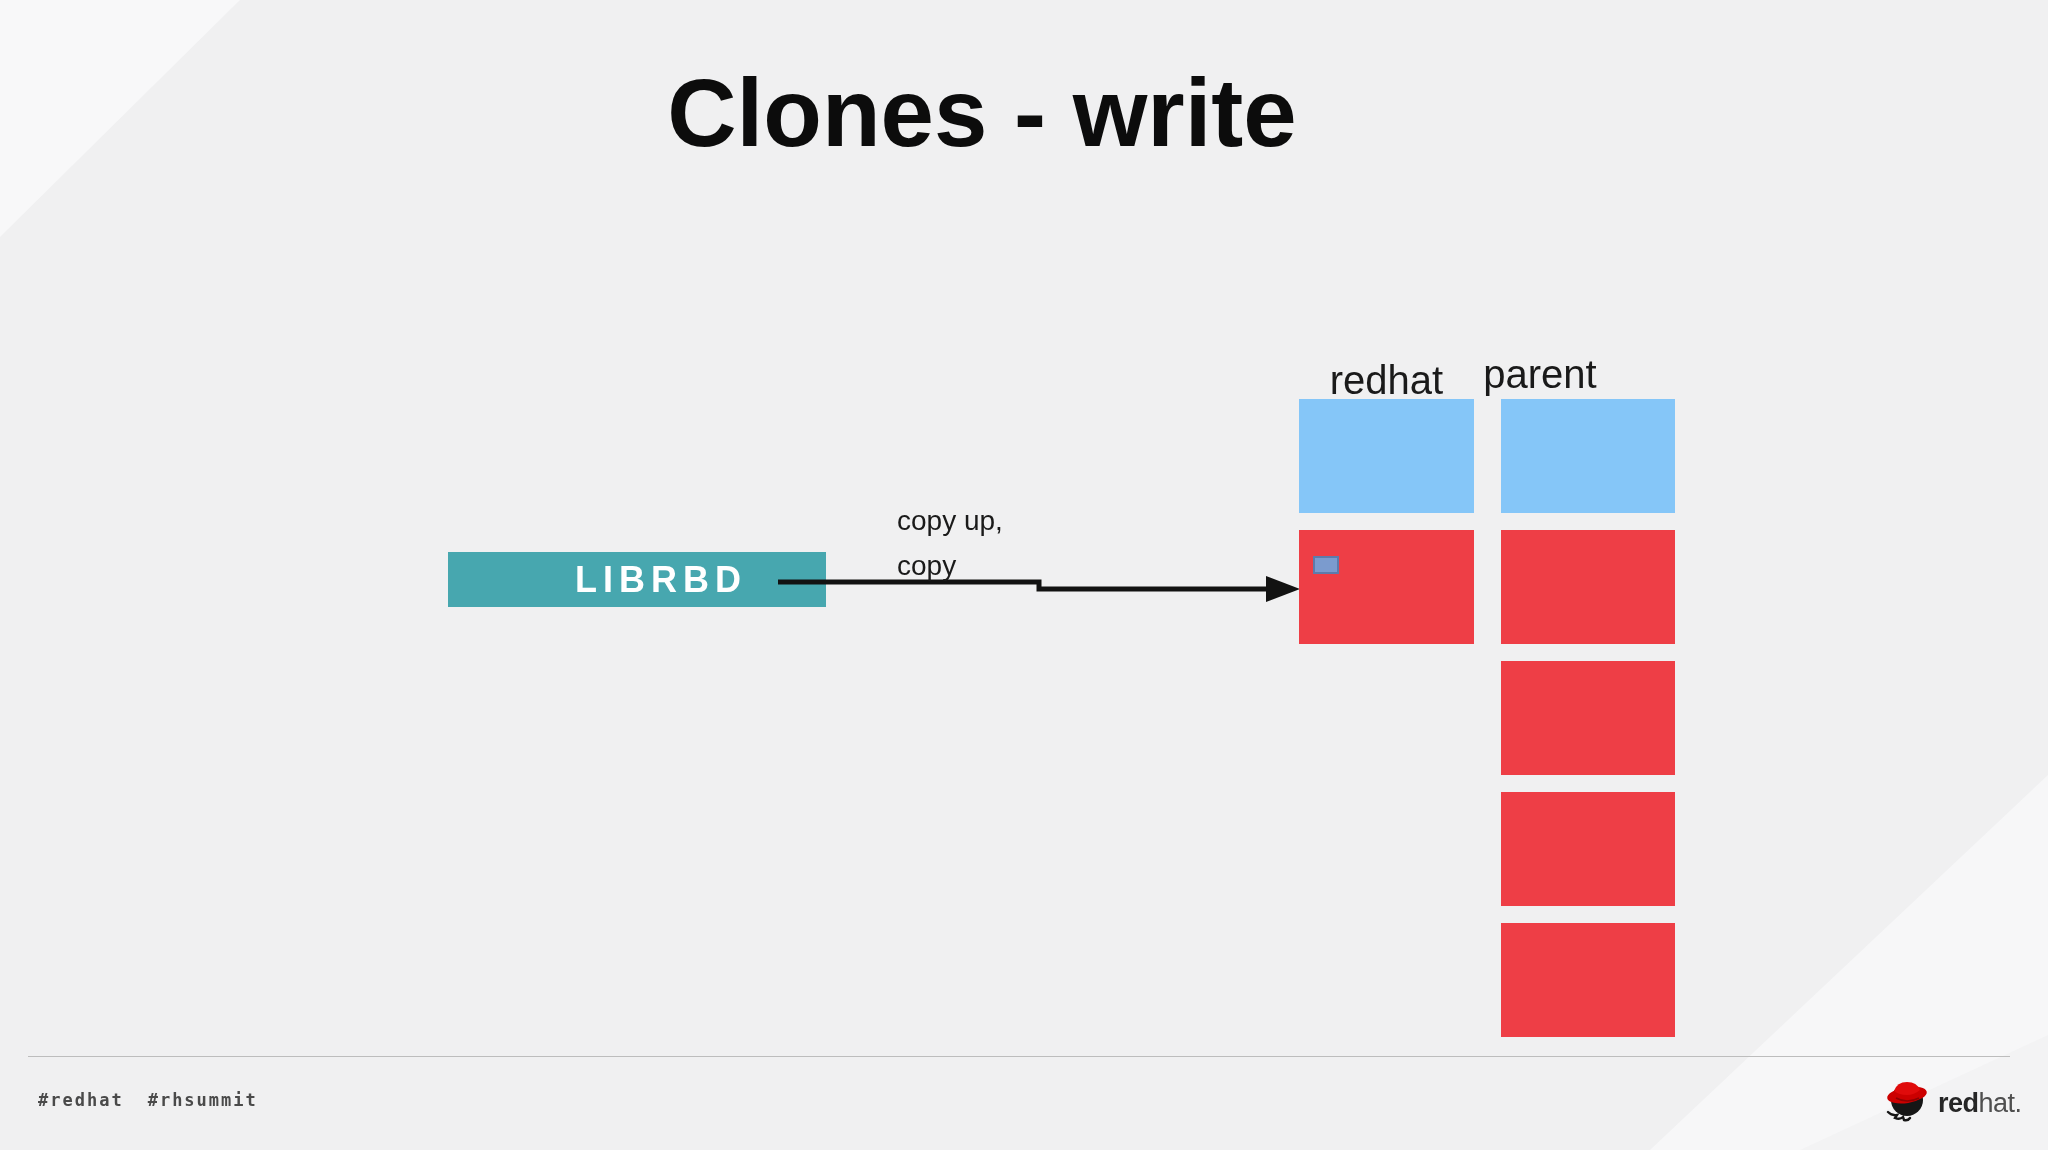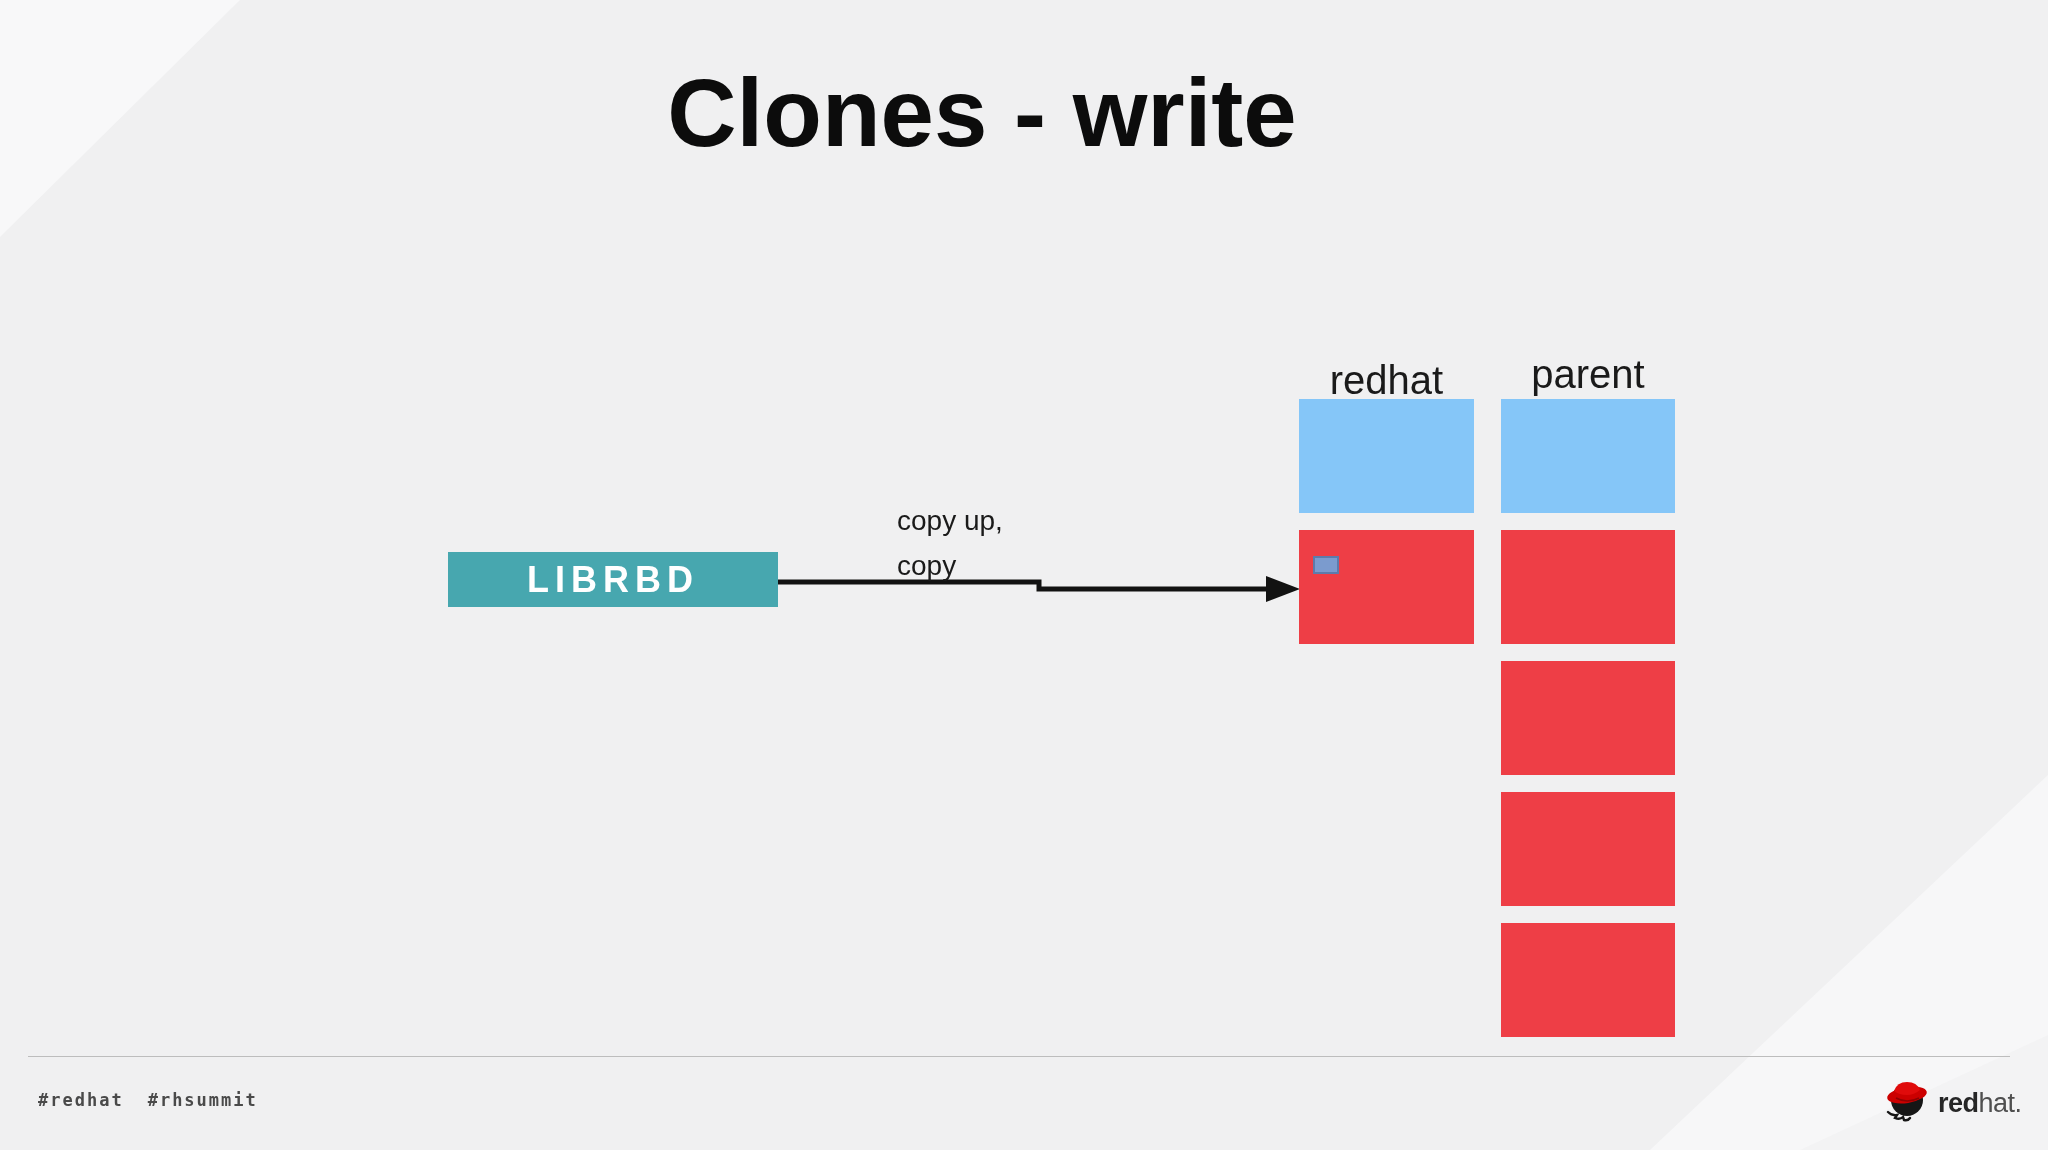--- a/index.html
+++ b/index.html
@@ -18,38 +18,38 @@
     text-align:center;
     transform:translateX(-42px);
     font-size:96px;font-weight:bold;letter-spacing:0px;
     color:var(--title_text);
   }
 
   .librbd{
     position:absolute;left:448px;top:552px;width:330px;height:55px;
     background:var(--teal);
     color:#ffffff;font-weight:bold;font-size:36px;letter-spacing:6px;
-    display:flex;align-items:center;justify-content:center;
+    display:flex;align-items:center;justify-content:center;padding-left:48px;
   }
 
   .arrow-svg{position:absolute;left:0;top:0;}
 
   .arrow-label{
     position:absolute;left:897px;top:498px;
     font-size:28px;line-height:45px;color:var(--label_text);
   }
   .arrow-label span{display:block;}
 
   .col-label{
     position:absolute;
     font-size:40px;color:var(--label_text);
     text-align:center;
   }
   .col-label.clone{left:1299px;top:358px;width:175px;}
-  .col-label.parent{left:1501px;top:352px;width:174px;}
+  .col-label.parent{left:1453px;top:352px;width:174px;}
 
   .col-blocks{
     position:absolute;top:399px;
     display:flex;flex-direction:column;gap:17px;
   }
   .col-blocks.clone{left:1299px;width:175px;}
   .col-blocks.parent{left:1501px;width:174px;}
   .block{width:100%;height:114px;position:relative;}
   .block.blue{background:var(--blue);}
   .block.red{background:var(--red);}

